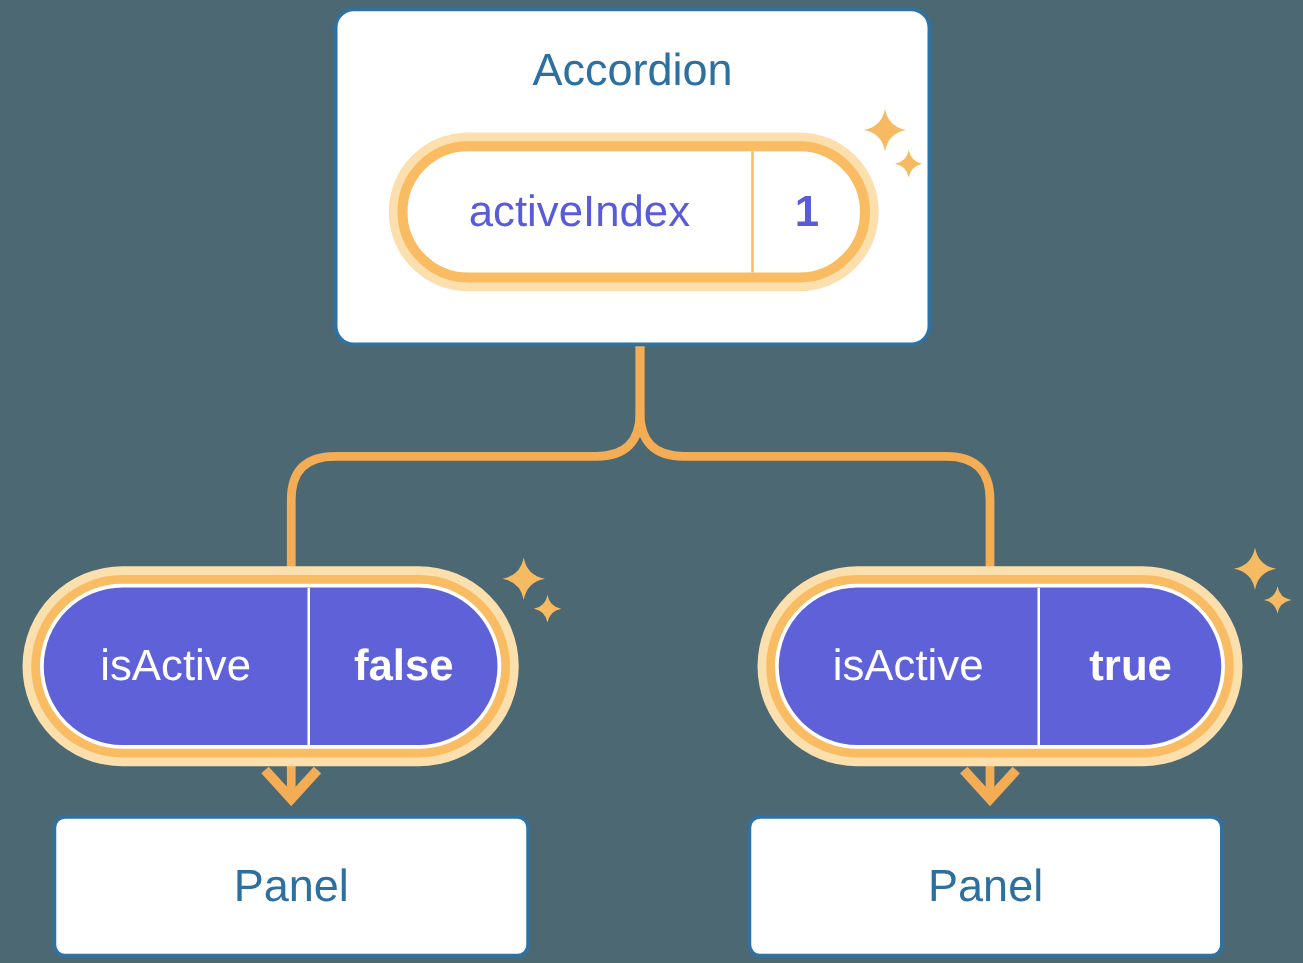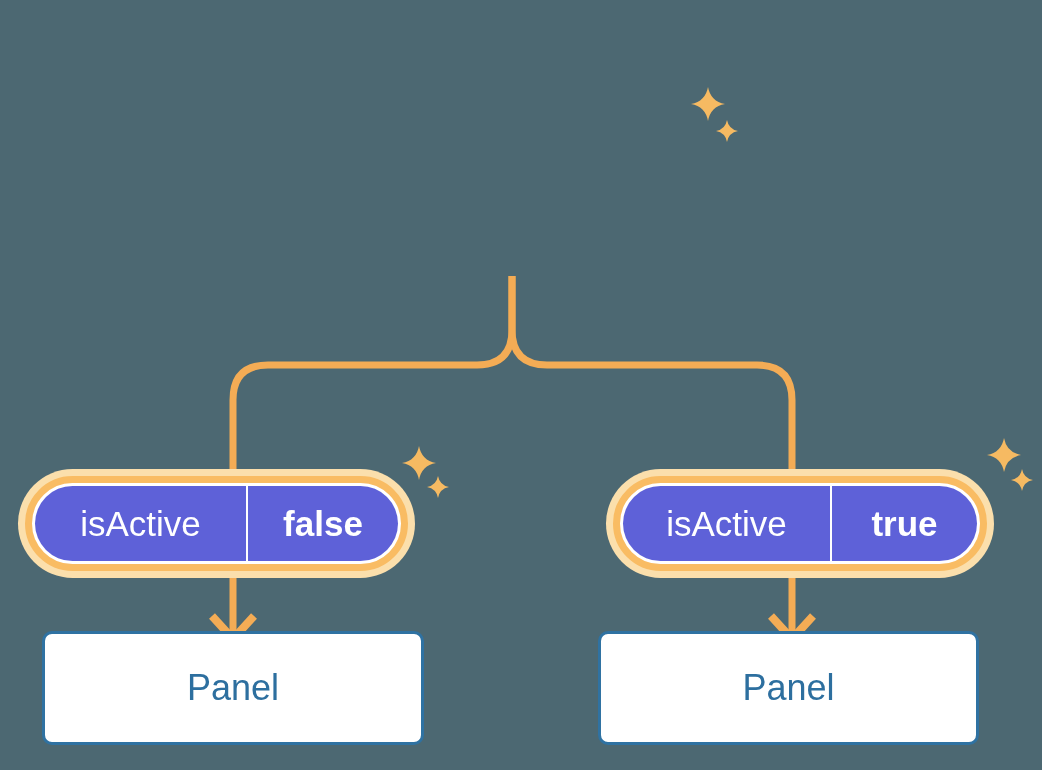--- a/index.html
+++ b/index.html
@@ -54,21 +54,21 @@
     left:267px;top:6px;width:478px;height:271px;
     border-radius:16px;
   }
   .card-title{
     position:absolute;left:0;top:26px;width:100%;
     text-align:center;
     font-size:36px;font-weight:500;
     color:var(--text-blue);
   }
   .panel-card{
-    top:631px;height:114px;
+    top:652px;height:114px;
     border-radius:10px;
     display:flex;align-items:center;justify-content:center;
   }
   .panel-left{left:42px;width:382px;}
   .panel-right{left:598px;width:381px;}
   .panel-label{
     font-size:36px;font-weight:500;
     color:var(--text-blue);
   }
 
@@ -78,21 +78,21 @@
     background:var(--white);
     border:8px solid var(--pill-border-orange);
     border-radius:999px;
     box-shadow:0 0 0 7px var(--glow-orange);
     z-index:2;
   }
   .pill-state{
     left:48px;top:104px;width:378px;height:113px;
   }
   .pill-prop{
-    top:476px;height:95px;
+    top:460px;height:146px;
     border-width:7px;
     padding:3px;
   }
   .pill-prop-left{left:25px;width:383px;}
   .pill-prop-right{left:613px;width:374px;}
   .pill-inner{
     flex:1;display:flex;
     background:var(--pill-purple);
     border-radius:999px;
     overflow:hidden;
@@ -117,20 +117,28 @@
 
 <div class="canvas">
 
   <svg class="overlay connectors" viewBox="0 0 1042 770">
     <path class="connector" d="M512,276 L512,330 Q512,365 477,365 L268,365 Q233,365 233,400 L233,633"></path>
     <path class="connector" d="M512,276 L512,330 Q512,365 547,365 L757,365 Q792,365 792,400 L792,633"></path>
     <path class="arrowhead" d="M212,616 L233,639 L254,616"></path>
     <path class="arrowhead" d="M771,616 L792,639 L813,616"></path>
   </svg>
 
+  <div class="card accordion-card">
+    <div class="card-title">Accordion</div>
+    <div class="pill pill-state">
+      <div class="pill-cell cell-name">activeIndex</div>
+      <div class="pill-sep sep-orange"></div>
+      <div class="pill-cell cell-value">1</div>
+    </div>
+  </div>
 
   <div class="pill pill-prop pill-prop-left">
     <div class="pill-inner">
       <div class="pill-cell cell-name">isActive</div>
       <div class="pill-sep sep-white"></div>
       <div class="pill-cell cell-value">false</div>
     </div>
   </div>
 
   <div class="pill pill-prop pill-prop-right">

